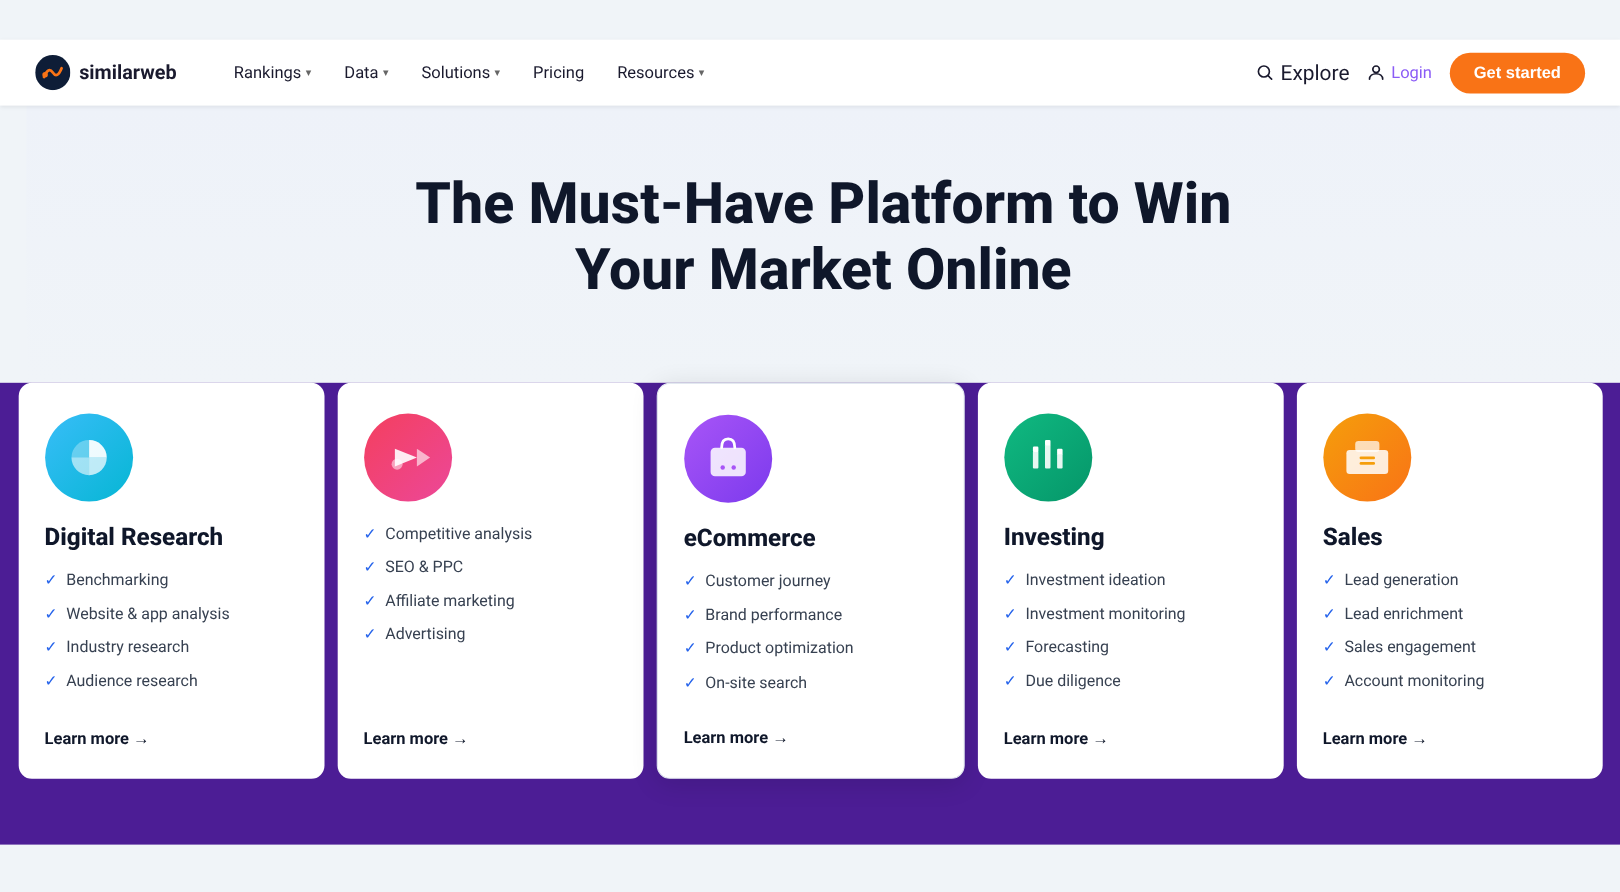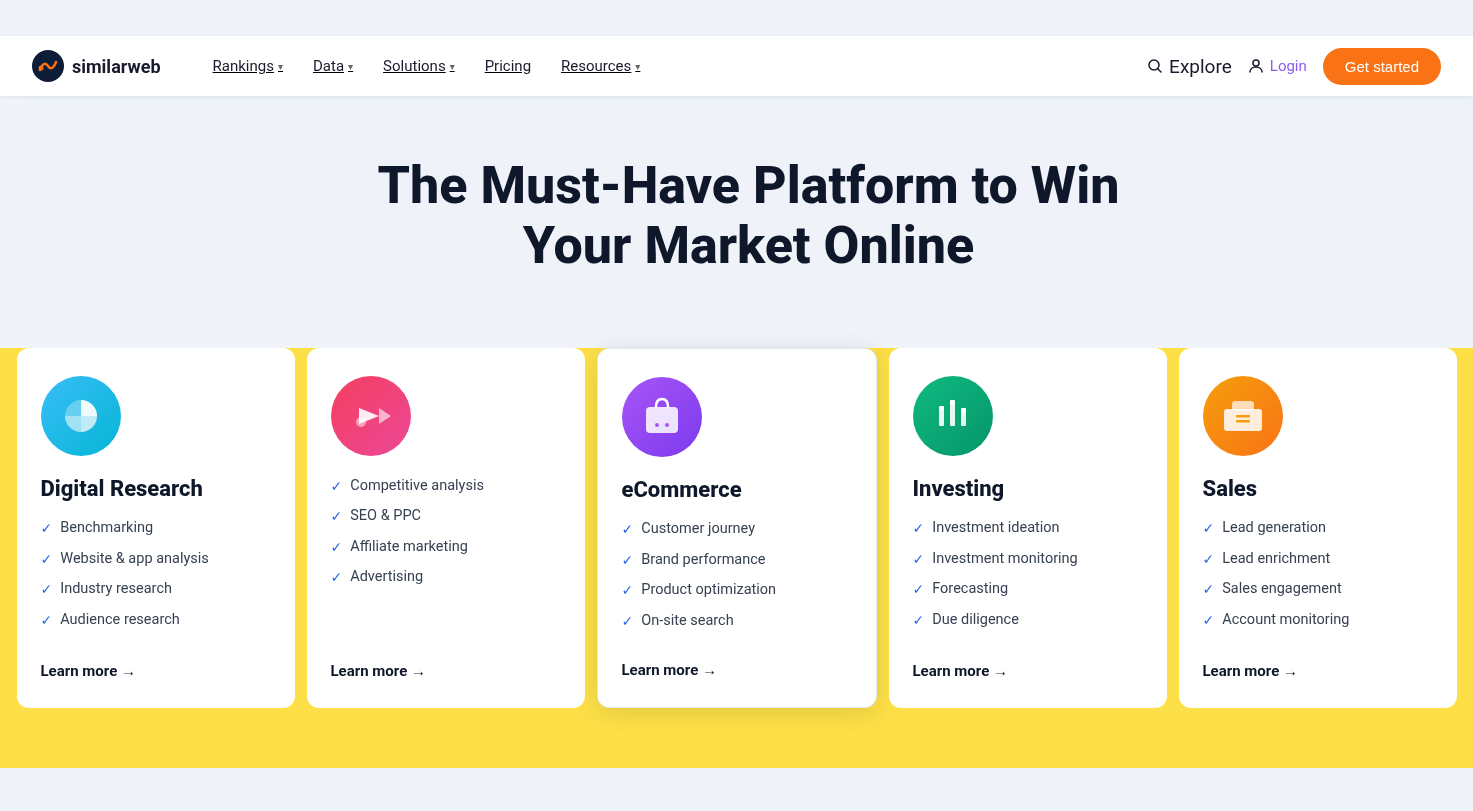--- a/index.html
+++ b/index.html
@@ -31,21 +31,20 @@
     .logo-text {
       font-size: 18px;
       font-weight: 700;
       color: #1a1a2e;
     }
     .nav-links {
       display: flex;
       align-items: center;
       gap: 6px;
       flex: 1;
-      text-decoration: underline;
     }
     .nav-link {
       display: flex;
       align-items: center;
       gap: 4px;
       padding: 6px 12px;
       font-size: 15px;
       color: #1a1a2e;
       cursor: pointer;
       border-radius: 6px;
@@ -76,21 +75,21 @@
       color: #8b5cf6;
       cursor: pointer;
     }
     .btn-get-started {
       background: #f97316;
       color: #fff;
       border: none;
       border-radius: 24px;
       padding: 10px 22px;
       font-size: 15px;
-      font-weight: 400;
+      font-weight: 700;
       cursor: pointer;
       white-space: nowrap;
     }
 
     
     .hero {
       background: linear-gradient(180deg, #eef2f9 0%, #f0f4f8 100%);
       text-align: center;
       padding: 60px 32px 40px;
       margin-left: 24px;
@@ -99,21 +98,21 @@
       font-size: 52px;
       font-weight: 800;
       color: #0f172a;
       line-height: 1.15;
       max-width: 760px;
       margin: 0 auto 32px;
     }
 
     
     .cards-section {
-      background: #fde047;
+      background: #4c1d95;
       padding: 0 16px 60px;
     }
     .cards-grid {
       display: flex;
       gap: 12px;
       max-width: 1440px;
       margin: 0 auto;
       align-items: stretch;
     }
     .card {

